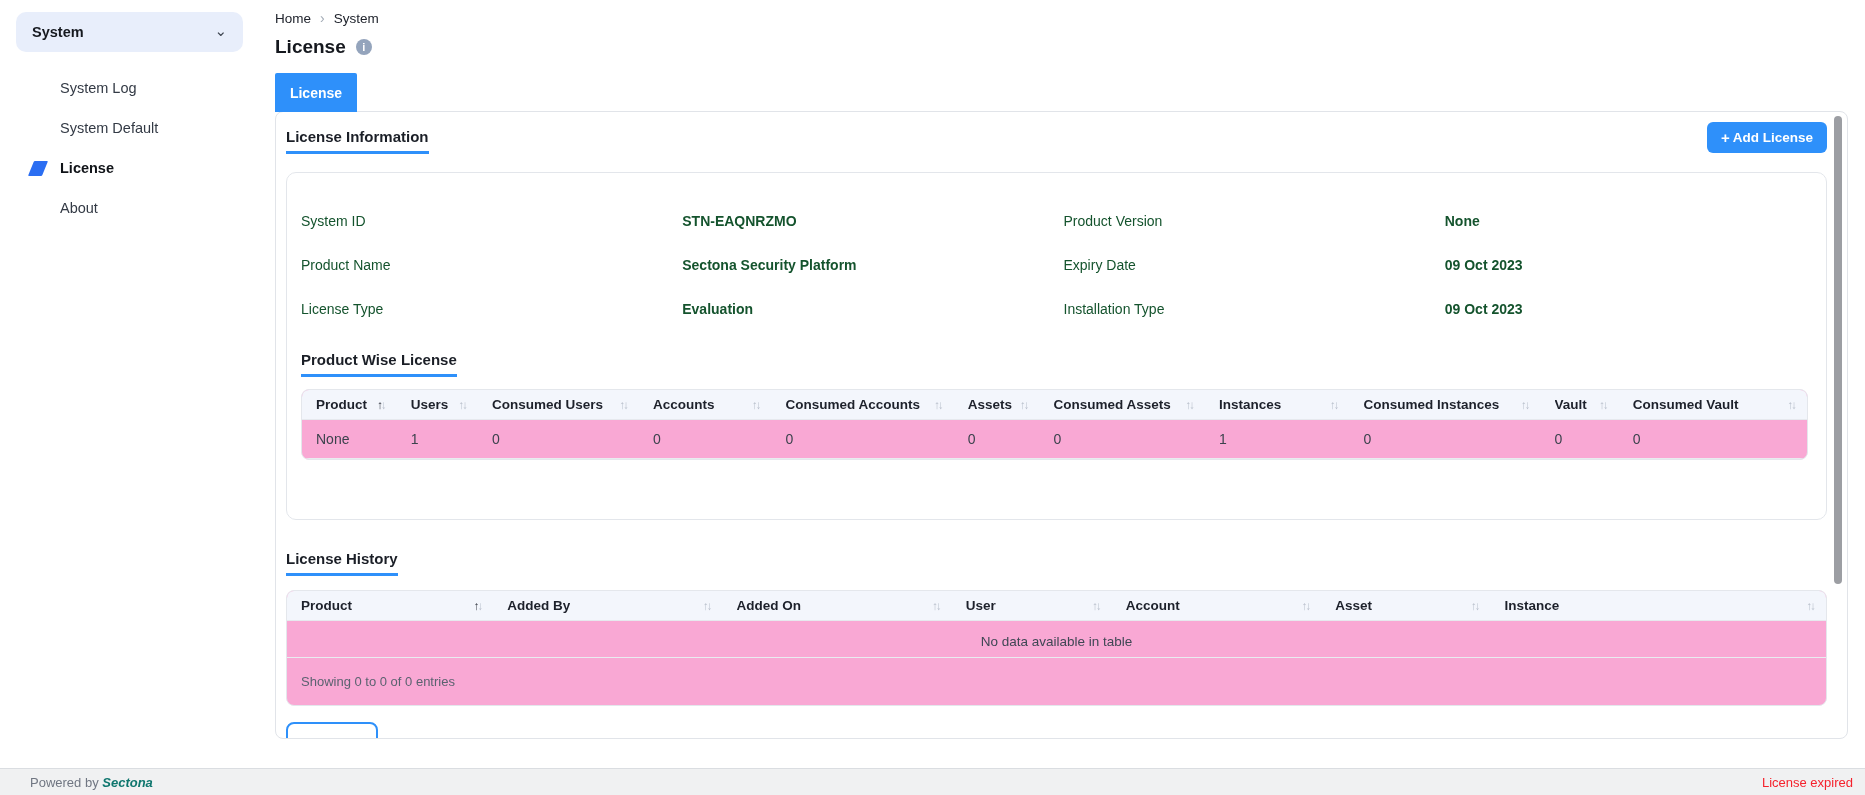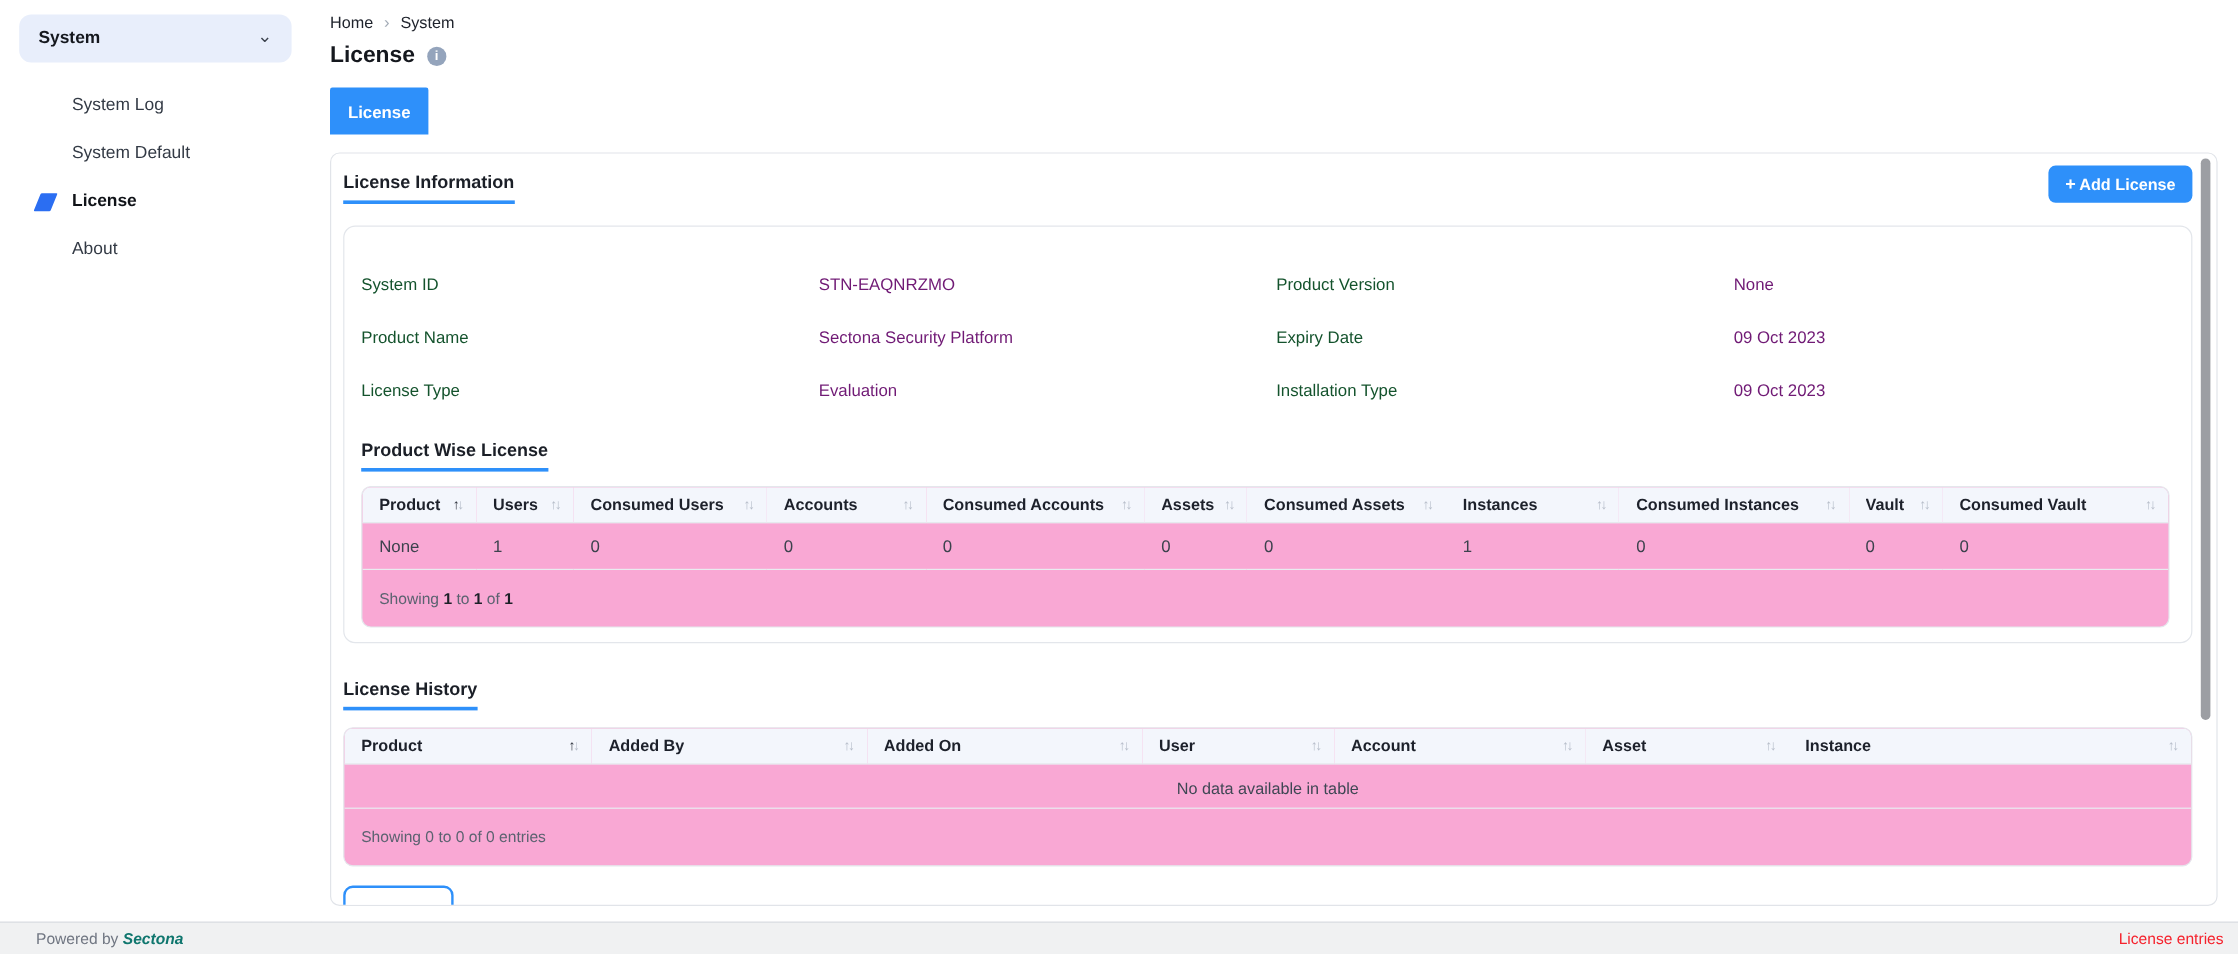--- a/index.html
+++ b/index.html
@@ -30,38 +30,38 @@
   .title-row { position:absolute; left:19px; top:36px; display:flex; align-items:center; gap:10px; }
   .page-title { font-size:19px; font-weight:bold; color:#15181e; }
   .info-icon { width:16px; height:16px; border-radius:50%; background:#94a4bc; color:#fff;
     font-size:11px; font-weight:bold; display:flex; align-items:center; justify-content:center; cursor:pointer; }
 
   .tab { position:absolute; left:19px; top:73px; width:82px; height:39px; background:#2e90fa;
     color:#fff; font-weight:bold; font-size:14px; display:flex; align-items:center;
     justify-content:center; z-index:2; cursor:pointer; border-radius:2px 2px 0 0; }
 
   .panel { position:absolute; left:19px; top:111px; width:1573px; height:628px;
-    border:1px solid #e1e4e9; border-radius:8px; background:#fff; overflow:hidden;margin-top:16px; }
+    border:1px solid #e1e4e9; border-radius:8px; background:#fff; overflow:hidden; }
 
   .sec-heading { display:inline-block; font-size:15px; font-weight:bold; color:#1b1f27;
     padding-bottom:6px; border-bottom:3px solid #2e90fa; }
   .panel-head { padding:16px 0 0 10px; }
 
   .add-btn { position:absolute; right:20px; top:10px; height:31px; padding:0 14px;
     background:#2e90fa; border:none; border-radius:6px; color:#fff; font-weight:bold;
     font-size:13.5px; font-family:"Liberation Sans",sans-serif; cursor:pointer;
     display:flex; align-items:center; gap:3px; }
   .add-btn .plus { font-size:15px; font-weight:bold; }
 
   .info-card { margin:18px 20px 0 10px; height:348px; border:1px solid #e3e6eb;
     border-radius:10px; background:#fff; }
   .def-grid { display:grid; grid-template-columns:25% 25% 25% 25%; padding:26px 0 0 14px; }
   .def-grid > div { height:44px; display:flex; align-items:center; font-size:14px; }
   .def-label { color:#14532d; }
-  .def-value { color:#701a75; }
+  .def-value { color:#14532d;font-weight:bold; }
 
   .pw-heading { margin:20px 0 0 14px; }
 
   .tbl-box { margin:12px 18px 0 14px; border:1px solid #e4e7ec; border-radius:8px; overflow:hidden; background:#f9a8d4; }
   table { width:100%; border-collapse:collapse; table-layout:fixed; }
   thead th { background:#f3f6fc; border-bottom:1px solid #e6e9ee; padding:7px 12px 7px 14px;
     text-align:left; font-size:13.5px; color:#1d212b; white-space:nowrap; cursor:pointer; }
   .th-inner { display:flex; align-items:center; justify-content:space-between; gap:6px; }
   .col-label { font-weight:bold; overflow:hidden; text-overflow:ellipsis; }
   .sort-icon { color:#b6bdc9; font-size:11.5px; letter-spacing:-2px; flex:none; }
@@ -257,28 +257,20 @@
                   <td>0</td>
                   <td>0</td>
                   <td>0</td>
                   <td>1</td>
                   <td>0</td>
                   <td>0</td>
                   <td>0</td>
                 </tr>
               </tbody>
           </table>
-          <div class="tbl-summary">
-            <span>Showing</span>
-            <b>1</b>
-            <span>to</span>
-            <b>1</b>
-            <span>of</span>
-            <b>1</b>
-          </div>
         </div>
       </div>
 
       <div class="lh-heading">
         <span class="sec-heading">License History</span>
       </div>
 
       <div class="tbl-box lh-box">
         <table class="lh-table">
           <thead>
@@ -337,16 +329,16 @@
 
       <div class="scroll-thumb"></div>
     </div>
   </div>
 
   <div class="footer">
     <div class="powered">
       <span>Powered by</span>
       <span class="brand">Sectona</span>
     </div>
-    <div class="lic-status">License entries</div>
+    <div class="lic-status">License expired</div>
   </div>
 
 </div>
 
 </body></html>

